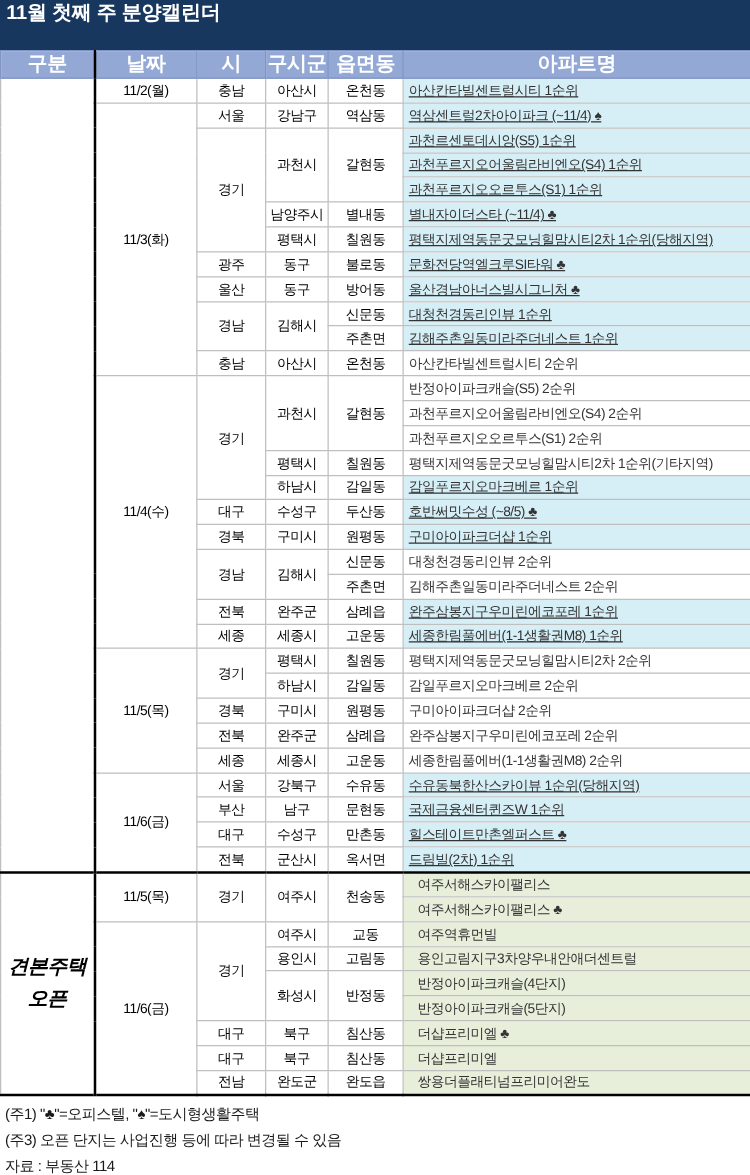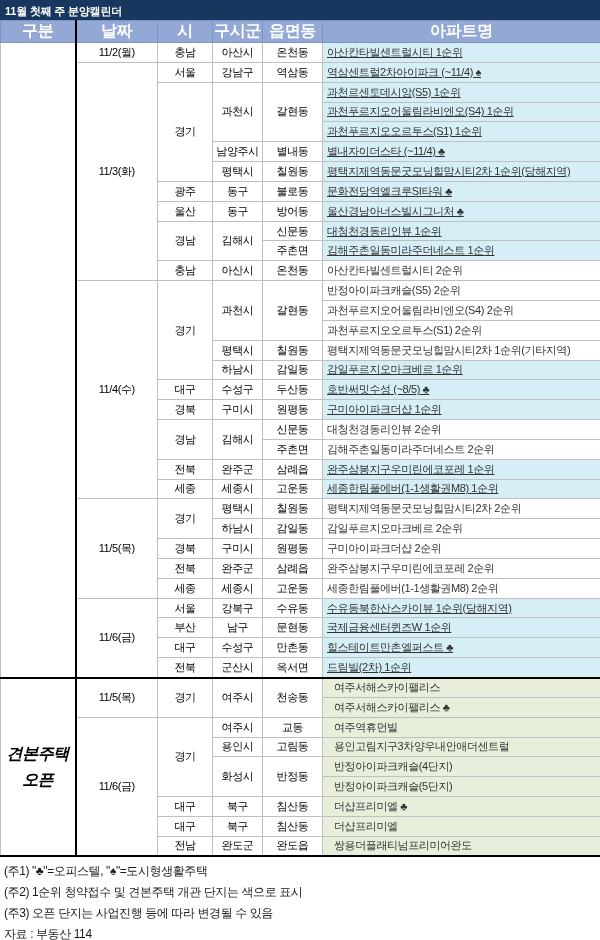--- a/index.html
+++ b/index.html
@@ -1,21 +1,21 @@
 <!DOCTYPE html>
 <html><head>
 <meta charset="utf-8">
 <style>
   * { margin:0; padding:0; box-sizing:border-box; }
   body { width:600px; font-family:"Liberation Sans","DejaVu Sans",sans-serif; background:#fff; }
   .page { width:600px; height:940px; background:#fff; overflow:hidden; position:relative; }
 
   .title-bar {
-    width:600px; height:20px; background:#17375E; color:#ffffff;
-    font-size:11px; font-weight:bold; line-height:22px; padding-left:5px;
+    width:600px; height:40px; background:#17375E; color:#ffffff;
+    font-size:16px; font-weight:bold; line-height:22px; padding-left:5px;
     letter-spacing:-0.2px;
   }
 
   table.cal {
     width:600px; border-collapse:collapse; table-layout:fixed;
     border:1px solid #000; border-bottom:2px solid #000;
   }
   col.c-gubun{width:75px;} col.c-date{width:82px;} col.c-si{width:55px;}
   col.c-gu{width:50px;} col.c-dong{width:60px;} col.c-apt{width:278px;}
 
@@ -296,17 +296,16 @@
           <td>전남</td>
           <td>완도군</td>
           <td>완도읍</td>
           <td class="apt hl-green">쌍용더플래티넘프리미어완도</td>
         </tr>
       </tbody>
   </table>
 
   <div class="footer">
     <p>(주1) "♣"=오피스텔, "♠"=도시형생활주택</p>
-    <p>(주2) 1순위 청약접수 및 견본주택 개관 단지는 색으로 표시</p>
     <p>(주3) 오픈 단지는 사업진행 등에 따라 변경될 수 있음</p>
     <p>자료 : 부동산 114</p>
   </div>
 </div>
 
 </body></html>

